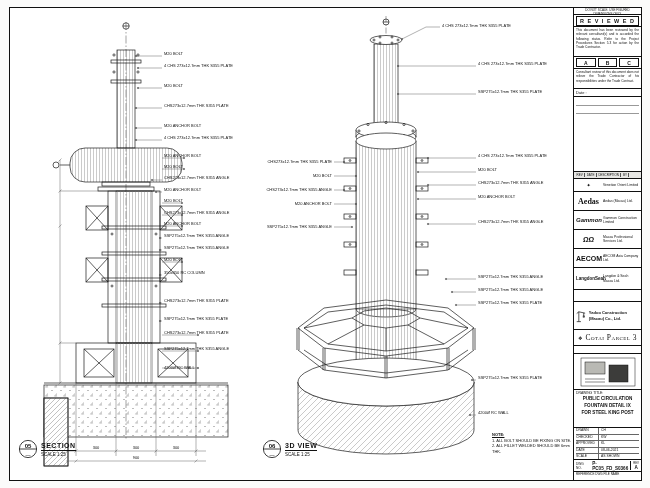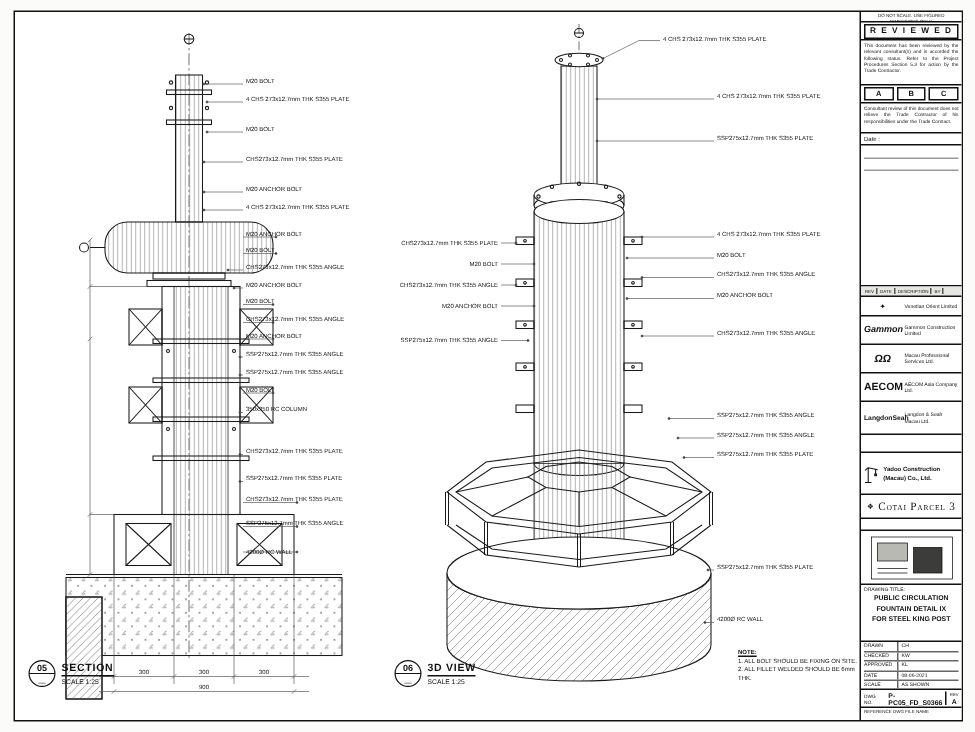--- a/index.html
+++ b/index.html
@@ -429,20 +429,24 @@
       <div>REV</div>
       <div>DATE</div>
       <div>DESCRIPTION</div>
       <div>BY</div>
     </div>
     <div class="tb comp" style="height:13px">
       <div class="lg lg-ven">✦</div>
       <div class="cname">Venetian Orient Limited</div>
     </div>
     <div class="tb comp" style="height:19px">
+      <div class="lg lg-aedas">Aedas</div>
+      <div class="cname">Aedas (Macau) Ltd.</div>
+    </div>
+    <div class="tb comp" style="height:19px">
       <div class="lg lg-gammon">Gammon</div>
       <div class="cname">Gammon Construction Limited</div>
     </div>
     <div class="tb comp" style="height:19px">
       <div class="lg lg-omega">ΩΩ</div>
       <div class="cname">Macau Professional Services Ltd.</div>
     </div>
     <div class="tb comp" style="height:19px">
       <div class="lg lg-aecom">AECOM</div>
       <div class="cname">AECOM Asia Company Ltd.</div>

